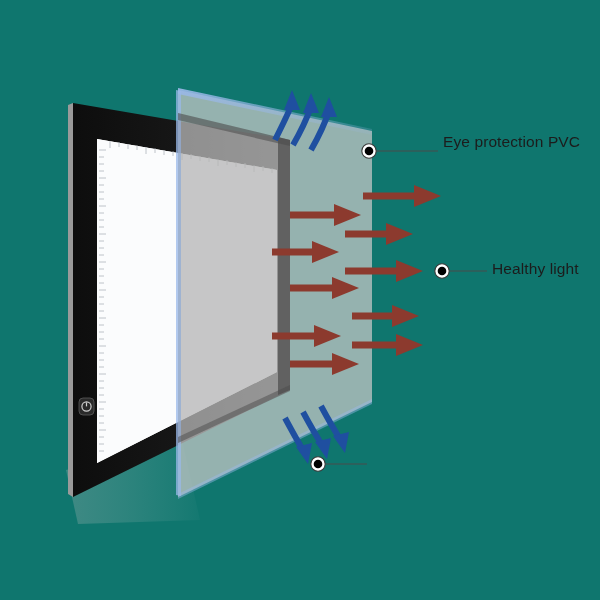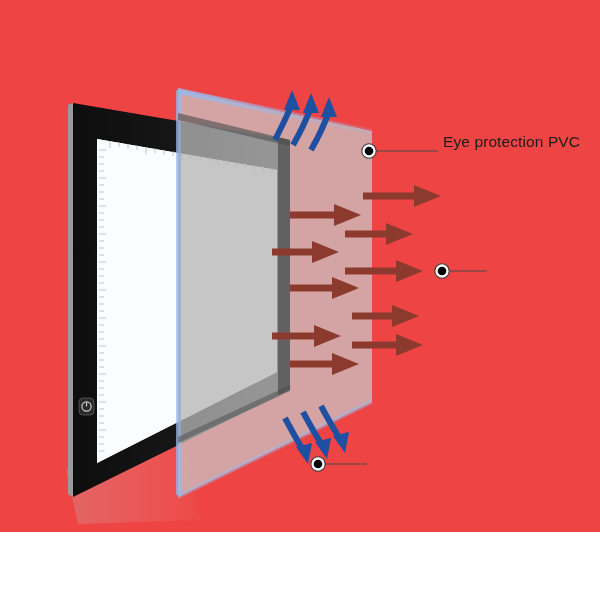--- a/index.html
+++ b/index.html
@@ -3,22 +3,22 @@
 <meta charset="utf-8">
 <style>
   html, body {
     margin: 0;
     padding: 0;
     background: #ffffff;
   }
   #stage {
     position: relative;
     width: 600px;
-    height: 532px;
-    background: #ef4444;
+    height: 600px;
+    background: #0f766e;
     overflow: hidden;
     font-family: "Liberation Sans", sans-serif;
   }
   #stage svg.layer {
     position: absolute;
     left: 0;
     top: 0;
     width: 600px;
     height: 600px;
   }
@@ -254,15 +254,16 @@
       <g>
         <line x1="325" y1="464" x2="367" y2="464" stroke="#4a4a4a" stroke-width="1.2"></line>
         <circle cx="318" cy="464" r="7.2" fill="#ffffff" stroke="#3a3a3a" stroke-width="1.1"></circle>
         <circle cx="318" cy="464" r="4.3" fill="#000000"></circle>
       </g>
     </g>
   </svg>
 
   <div class="callout-label" id="label-pvc">Eye protection PVC</div>
 
+  <div class="callout-label" id="label-healthy">Healthy light</div>
 
 
 </div>
 
 </body></html>

